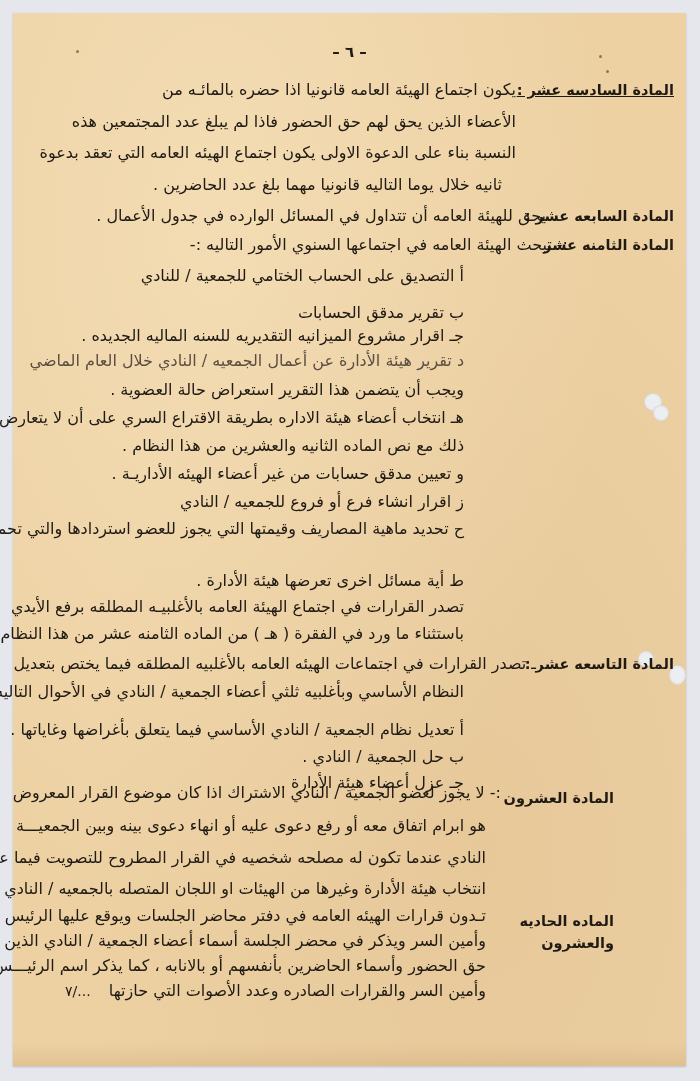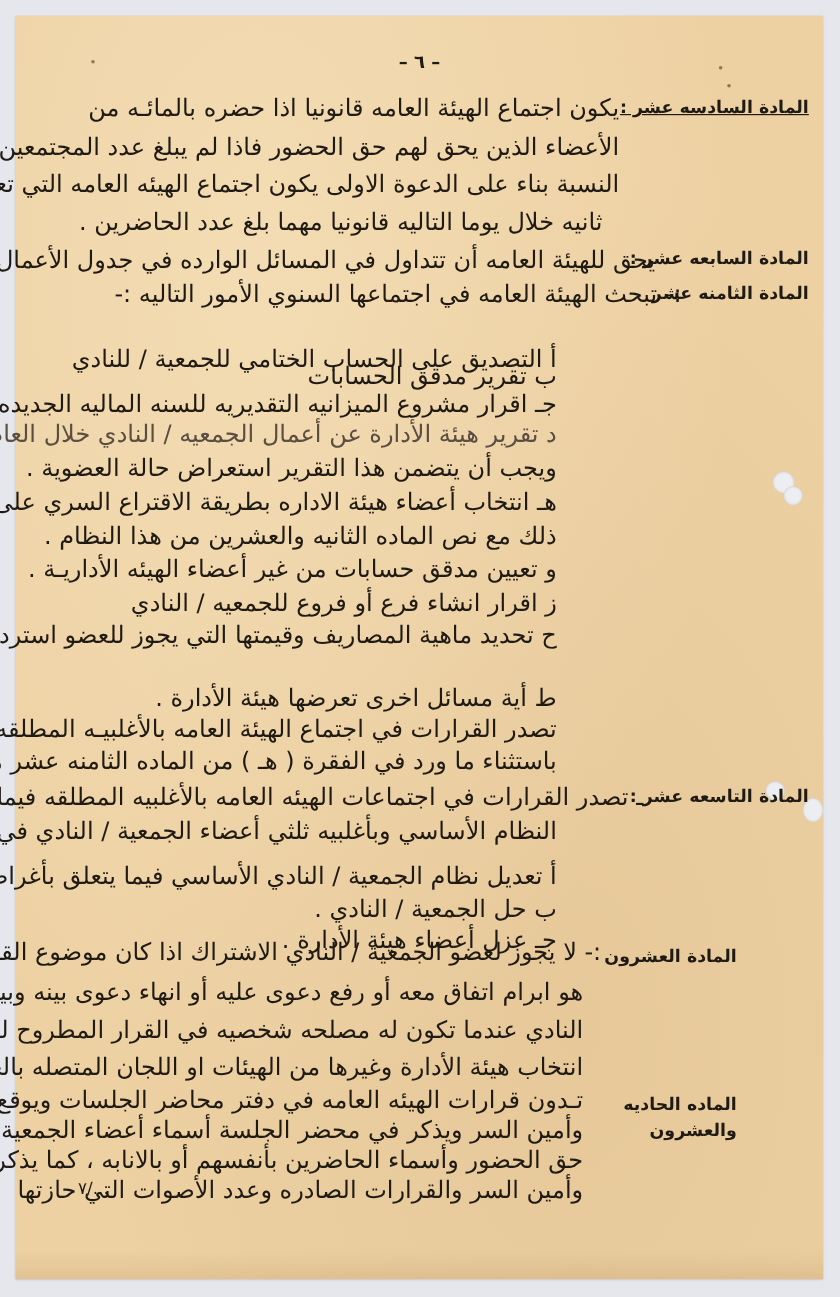--- a/index.html
+++ b/index.html
@@ -35,21 +35,21 @@
       background: #eceef2;
       border-radius: 50%;
       box-shadow: inset 0 0 2px rgba(120,90,60,0.35);
     }
     .line {
       position: absolute;
       direction: rtl;
       text-align: right;
       white-space: nowrap;
       color: #1f1a14;
-      font-size: 20px;
+      font-size: 16px;
       line-height: 20px;
     }
     .faint { color: #5a4e42; }
     .label {
       position: absolute;
       direction: rtl;
       text-align: right;
       white-space: nowrap;
       color: #1f1a14;
       font-size: 14.5px;
@@ -100,21 +100,21 @@
   <div class="line" style="right:170px;top:99px;">الأعضاء الذين يحق لهم حق الحضور فاذا لم يبلغ عدد المجتمعين هذه</div>
   <div class="line" style="right:170px;top:130px;">النسبة بناء على الدعوة الاولى يكون اجتماع الهيئه العامه التي تعقد بدعوة</div>
   <div class="line" style="right:184px;top:162px;">ثانيه خلال                يوما التاليه قانونيا مهما بلغ عدد الحاضرين .</div>
 
   <div class="label" style="right:12px;top:193px;">المادة السابعه عشر :</div>
   <div class="line" style="right:140px;top:193px;">يحق للهيئة العامه أن تتداول في المسائل الوارده في جدول الأعمال .</div>
 
   <div class="label" style="right:12px;top:222px;">المادة الثامنه عشر</div>
   <div class="line" style="right:118px;top:222px;">:- تبحث الهيئة العامه في اجتماعها السنوي الأمور التاليه :-</div>
 
-  <div class="line" style="right:222px;top:276px;margin-left:18px;">أ  التصديق على الحساب الختامي للجمعية / للنادي</div>
+  <div class="line" style="right:222px;top:253px;margin-left:18px;">أ  التصديق على الحساب الختامي للجمعية / للنادي</div>
   <div class="line" style="right:222px;top:290px;">ب  تقرير مدقق الحسابات</div>
   <div class="line" style="right:222px;top:313px;">جـ  اقرار مشروع الميزانيه التقديريه للسنه الماليه الجديده .</div>
   <div class="line faint" style="right:222px;top:338px;">د  تقرير هيئة الأدارة عن أعمال الجمعيه / النادي خلال العام الماضي</div>
   <div class="line" style="right:222px;top:367px;">ويجب أن يتضمن هذا التقرير استعراض حالة العضوية .</div>
   <div class="line" style="right:222px;top:395px;">هـ  انتخاب أعضاء هيئة الاداره بطريقة الاقتراع السري على أن لا يتعارض</div>
   <div class="line" style="right:222px;top:423px;">ذلك مع نص الماده الثانيه والعشرين من هذا النظام .</div>
   <div class="line" style="right:222px;top:451px;">و  تعيين مدقق حسابات من غير أعضاء الهيئه الأداريـة .</div>
   <div class="line" style="right:222px;top:479px;">ز  اقرار انشاء فرع أو فروع للجمعيه / النادي</div>
   <div class="line" style="right:222px;top:506px;">ح  تحديد ماهية المصاريف وقيمتها التي يجوز للعضو استردادها والتي تحملها</div>
   <div class="line" style="right:222px;top:558px;">ط  أية مسائل اخرى تعرضها هيئة الأدارة .</div>

